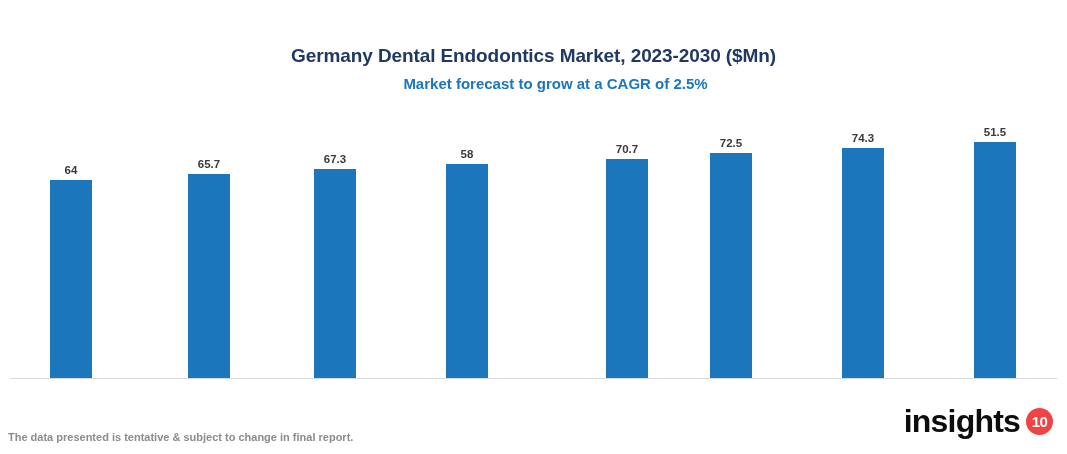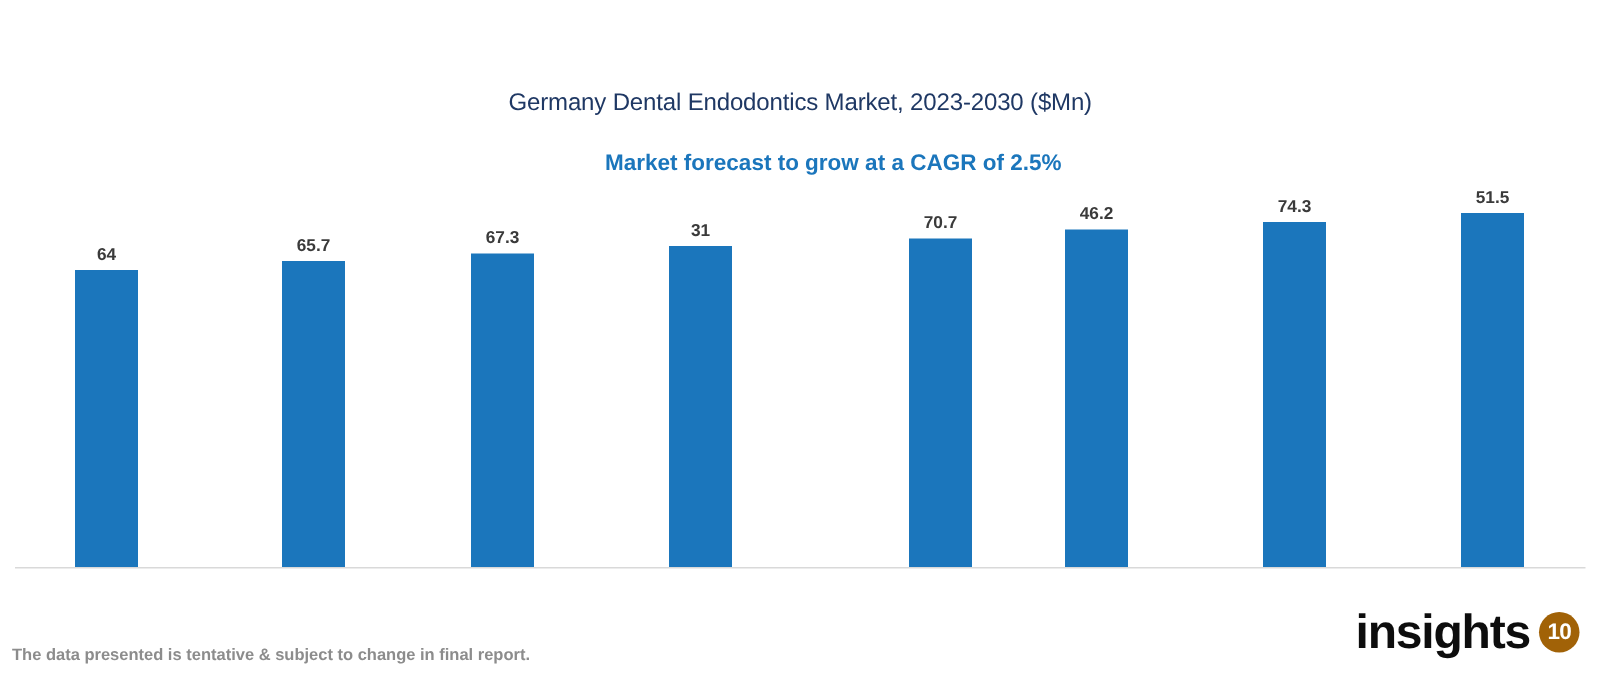--- a/index.html
+++ b/index.html
@@ -24,26 +24,26 @@
 
   
   .title-block {
     position: absolute;
     left: 0;
     top: 40px;
     width: 1067px;
     text-align: center;
   }
   .chart-title {
-    font-size: 16px;
-    font-weight: normal;
+    font-size: 19px;
+    font-weight: bold;
     color: #1f3864;
     letter-spacing: -0.1px;
     line-height: 26px;
-    margin: 16px;
+    margin: 3px;
   }
   .chart-subtitle {
     font-size: 15px;
     font-weight: bold;
     color: #1b76bc;
     line-height: 22px;
     margin: 0;
     margin-top: 4px;
     padding-left: 44px;
   }
@@ -111,21 +111,21 @@
     font-weight: bold;
     color: #0d0d0d;
     letter-spacing: -0.8px;
     line-height: 30px;
     margin-left: 24px;
   }
   .logo-badge {
     width: 27px;
     height: 27px;
     border-radius: 50%;
-    background: #a16207;
+    background: #ef4444;
     color: #ffffff;
     font-size: 15px;
     font-weight: bold;
     display: flex;
     align-items: center;
     justify-content: center;
     letter-spacing: -0.5px;
   }
 </style>
 </head>
@@ -147,29 +147,29 @@
       <div class="bar-group" style="left: 188px; height: 378px;">
         <div class="bar" style="height: 204px; bottom: 76px; background: rgb(27, 118, 188); width: 42px;"></div>
         <div class="bar-value" style="bottom: 283px;">65.7</div>
       </div>
       <div class="bar-group" style="left: 314px; height: 378px;">
         <div class="bar" style="height: 209px; bottom: 76px; background: rgb(27, 118, 188); width: 42px;"></div>
         <div class="bar-value" style="bottom: 288px;">67.3</div>
       </div>
       <div class="bar-group" style="left: 446px; height: 378px;">
         <div class="bar" style="height: 214px; bottom: 76px; background: rgb(27, 118, 188); width: 42px;"></div>
-        <div class="bar-value" style="bottom: 293px;">31</div>
+        <div class="bar-value" style="bottom: 293px;">58</div>
       </div>
       <div class="bar-group" style="left: 606px; height: 378px; padding-left: 44px;">
         <div class="bar" style="height: 219px; bottom: 76px; background: rgb(27, 118, 188); width: 42px;"></div>
         <div class="bar-value" style="bottom: 298px;">70.7</div>
       </div>
       <div class="bar-group" style="left: 710px; height: 378px;">
         <div class="bar" style="height: 225px; bottom: 76px; background: rgb(27, 118, 188); width: 42px;"></div>
-        <div class="bar-value" style="bottom: 304px;">46.2</div>
+        <div class="bar-value" style="bottom: 304px;">72.5</div>
       </div>
       <div class="bar-group" style="left: 842px; height: 378px;">
         <div class="bar" style="height: 230px; bottom: 76px; background: rgb(27, 118, 188); width: 42px;"></div>
         <div class="bar-value" style="bottom: 309px;">74.3</div>
       </div>
       <div class="bar-group" style="left: 974px; height: 378px;">
         <div class="bar" style="height: 236px; bottom: 76px; background: rgb(27, 118, 188); width: 42px;"></div>
         <div class="bar-value" style="bottom: 315px;">51.5</div>
       </div>
     </div>

